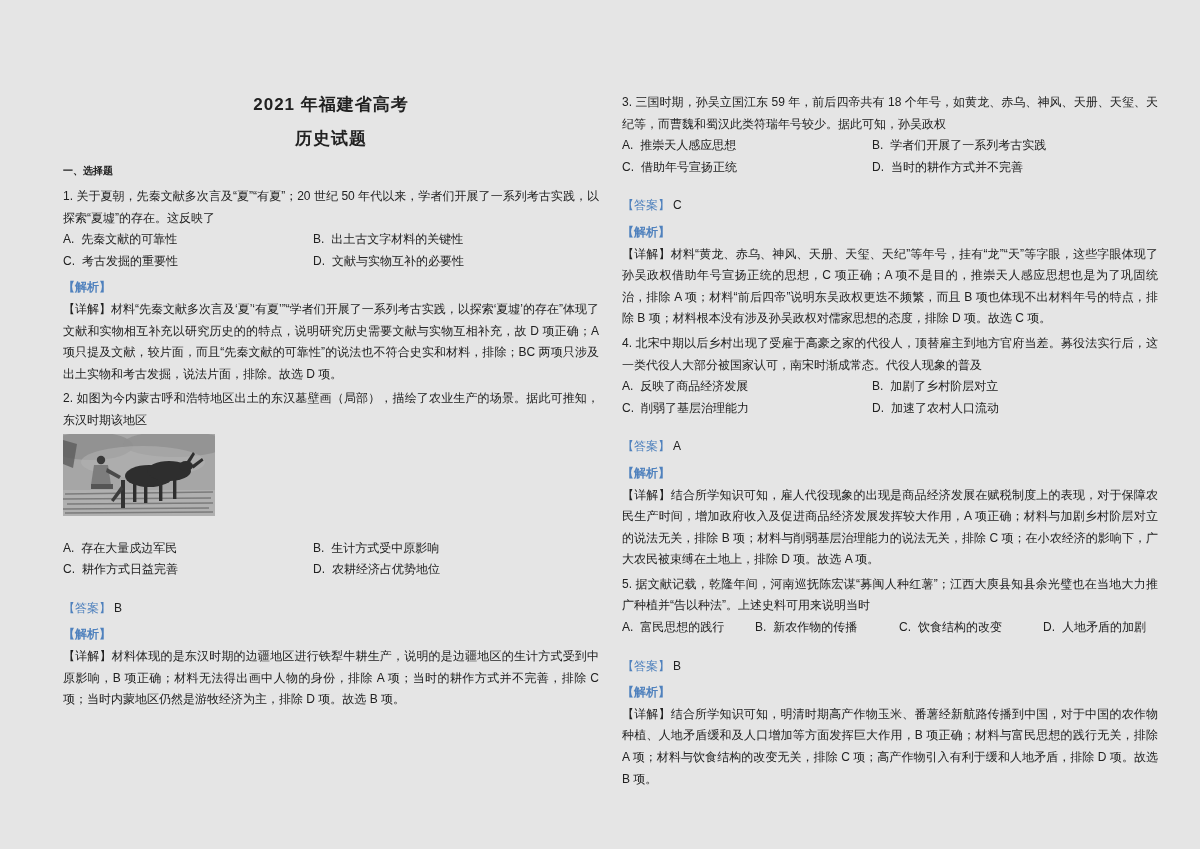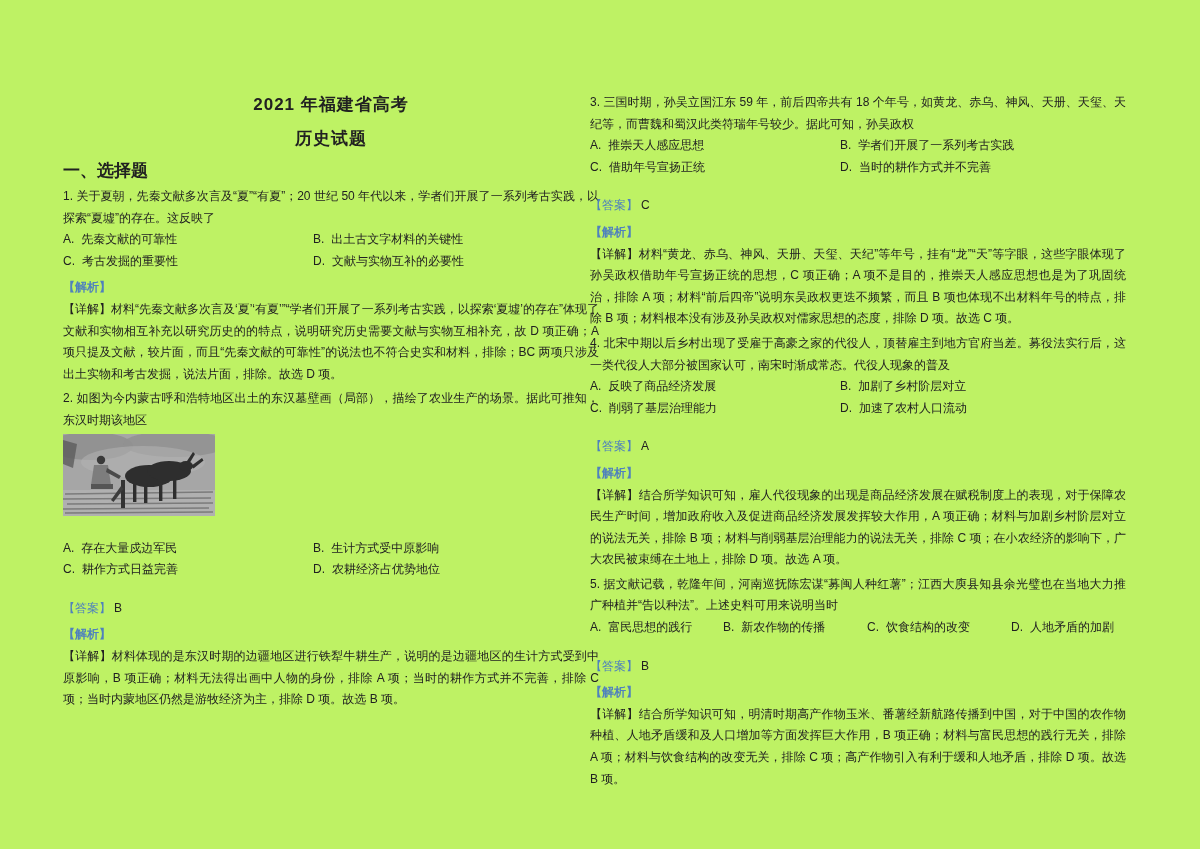--- a/index.html
+++ b/index.html
@@ -1,27 +1,27 @@
 <!DOCTYPE html>
 <html lang="zh"><head>
 <meta charset="utf-8">
 <style>
   html,body{margin:0;padding:0;}
   body{
     width:1200px;height:849px;background:#ffffff;position:relative;overflow:hidden;
     font-family:"Liberation Sans","DejaVu Sans",sans-serif;
     color:#212121;
   }
-  .page{position:absolute;inset:0;background:#bef264;}
+  .page{position:absolute;inset:0;background:#e5e5e5;}
   .col{position:absolute;top:88px;width:536px;font-size:12px;line-height:21.6px;}
   .col-left{left:63px;}
-  .col-right{left:590px;padding-top:4px;}
+  .col-right{left:622px;padding-top:4px;}
   p{margin:0;}
   .title-line{ text-align:center;font-weight:700;font-size:17px;line-height:34px;letter-spacing:1px;}
-  .section-heading{font-weight:700;font-size:17px;line-height:30px;}
+  .section-heading{font-weight:700;font-size:10px;line-height:30px;}
   .question + .question{margin-top:3px;}
   .stem,.detail{text-align:justify;}
   .opt-row{display:flex;}
   .opt{display:flex;flex:none;}
   .opt-pair .opt:first-child{width:250px;}
   .opt-pair .opt:last-child{flex:1;}
   .opt-row-4 .opt:nth-child(1){width:133px;}
   .opt-row-4 .opt:nth-child(2){width:144px;}
   .opt-row-4 .opt:nth-child(3){width:144px;}
   .opt-row-4 .opt:nth-child(4){flex:1;}

